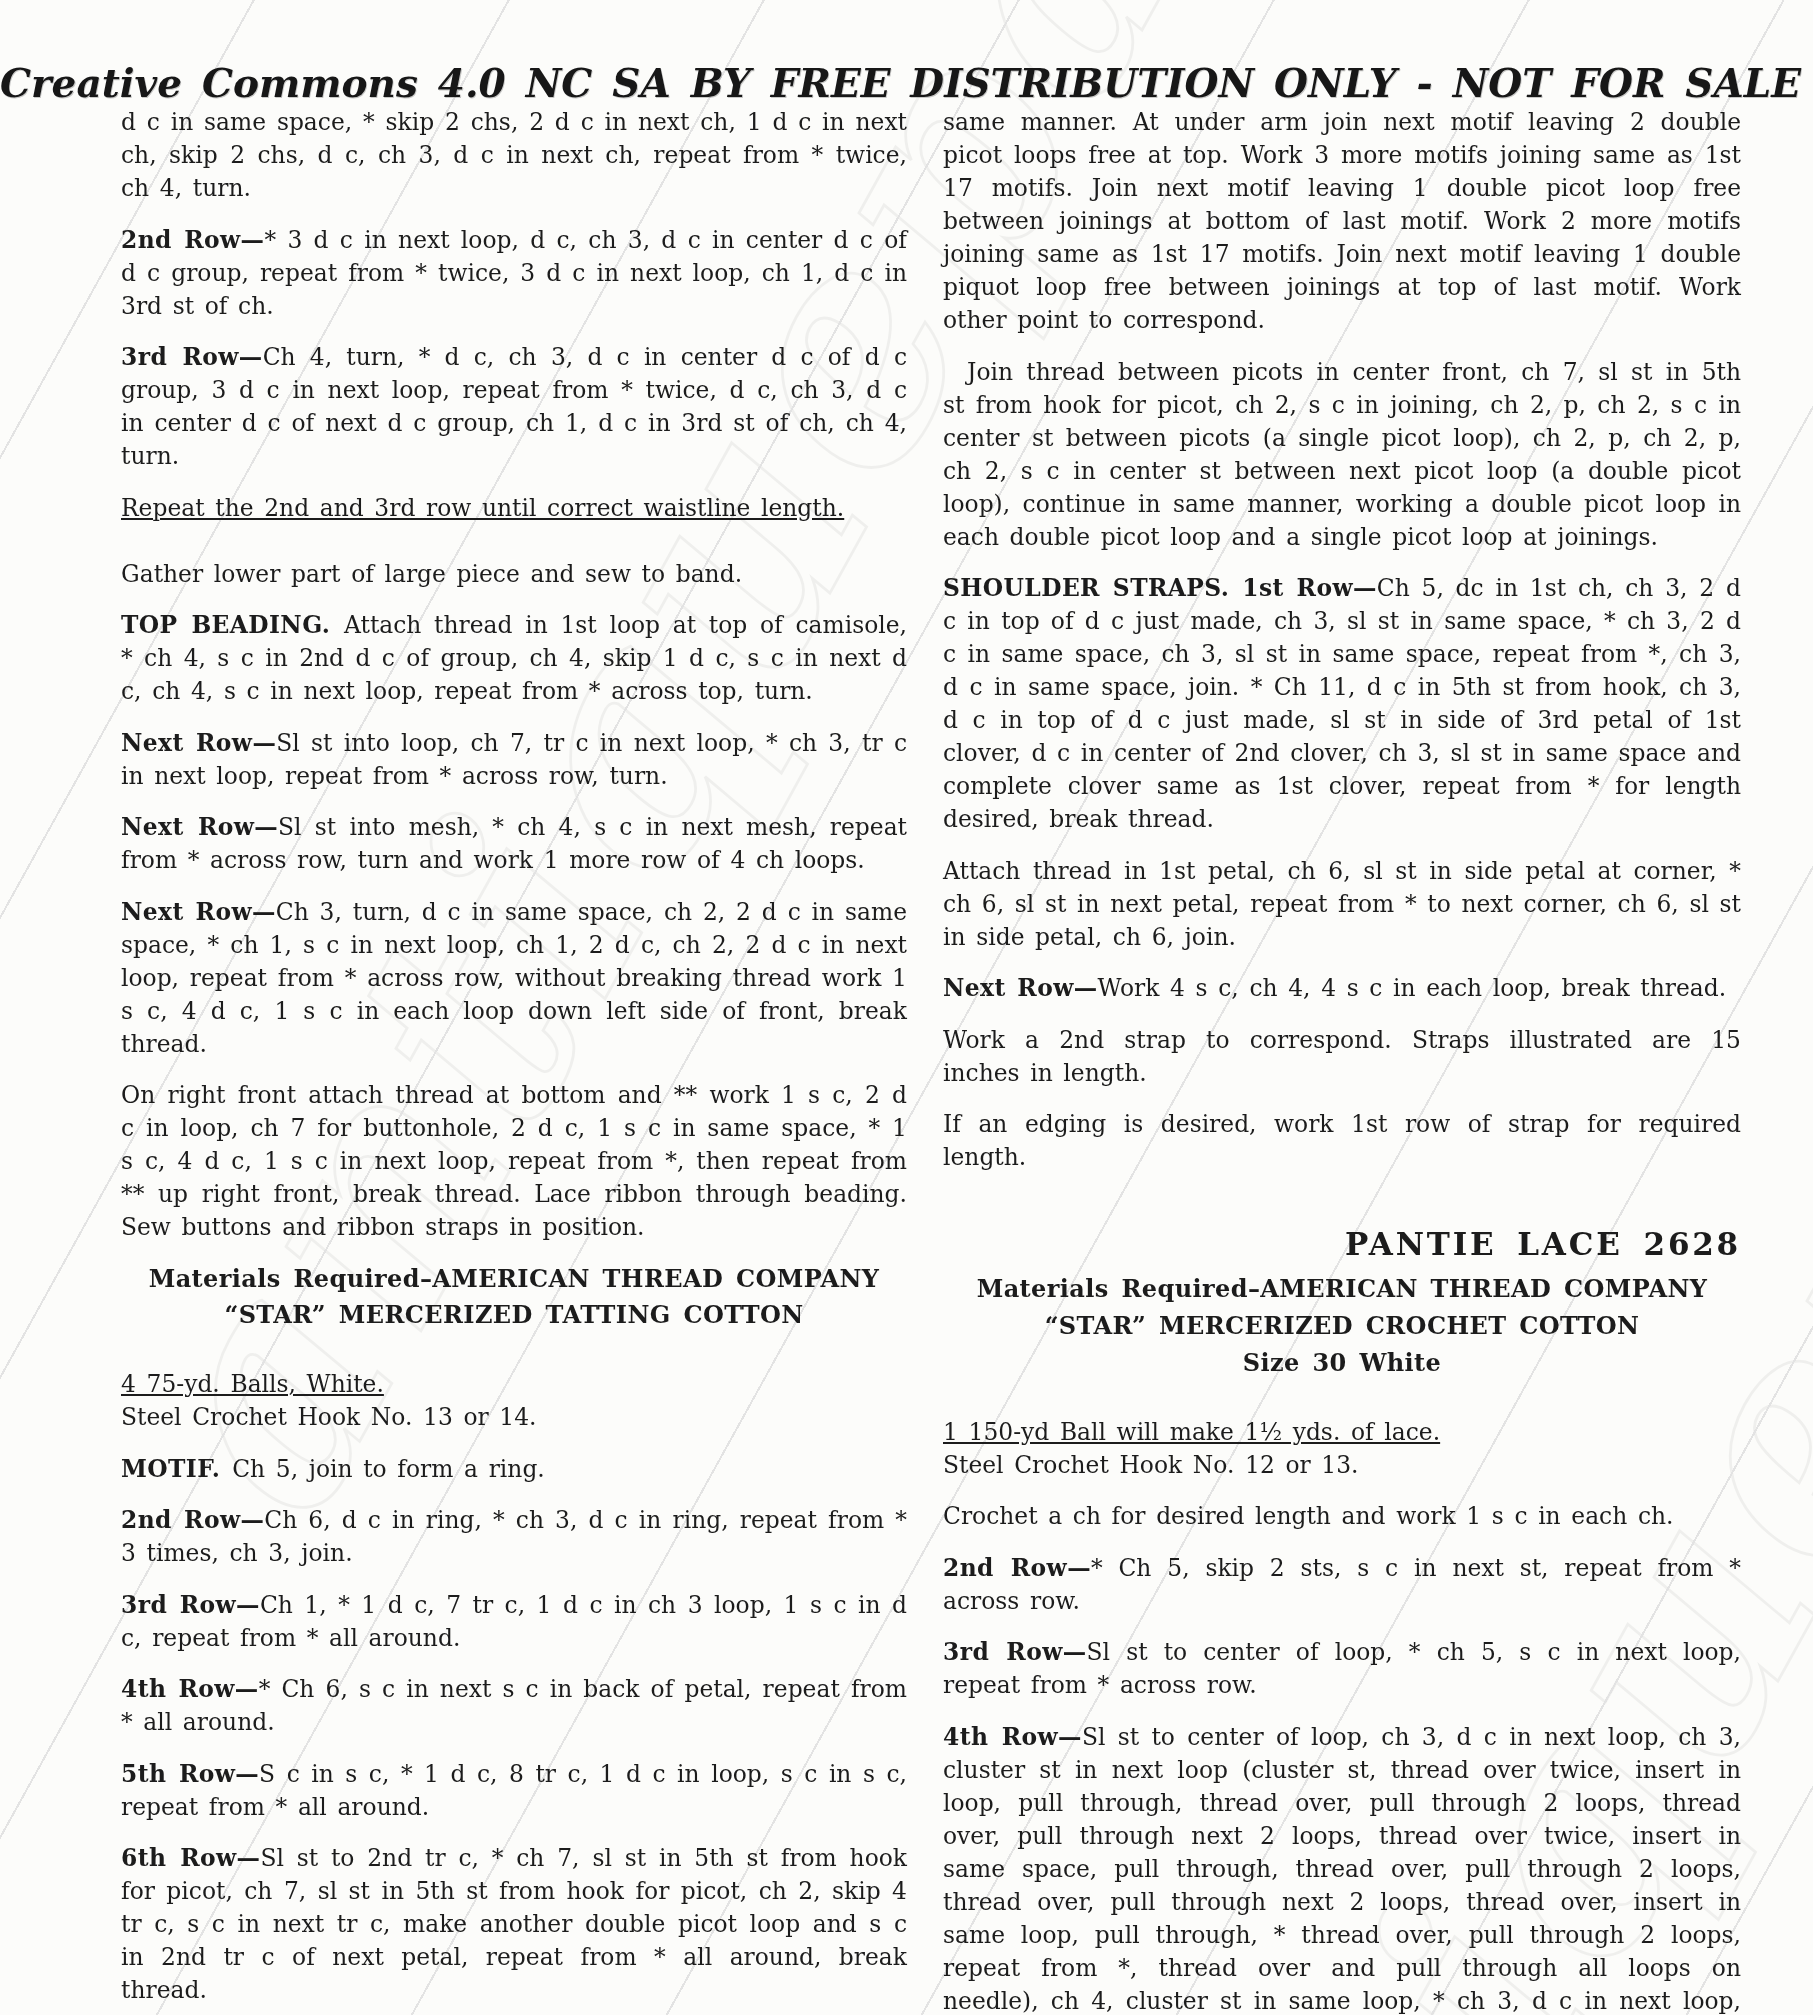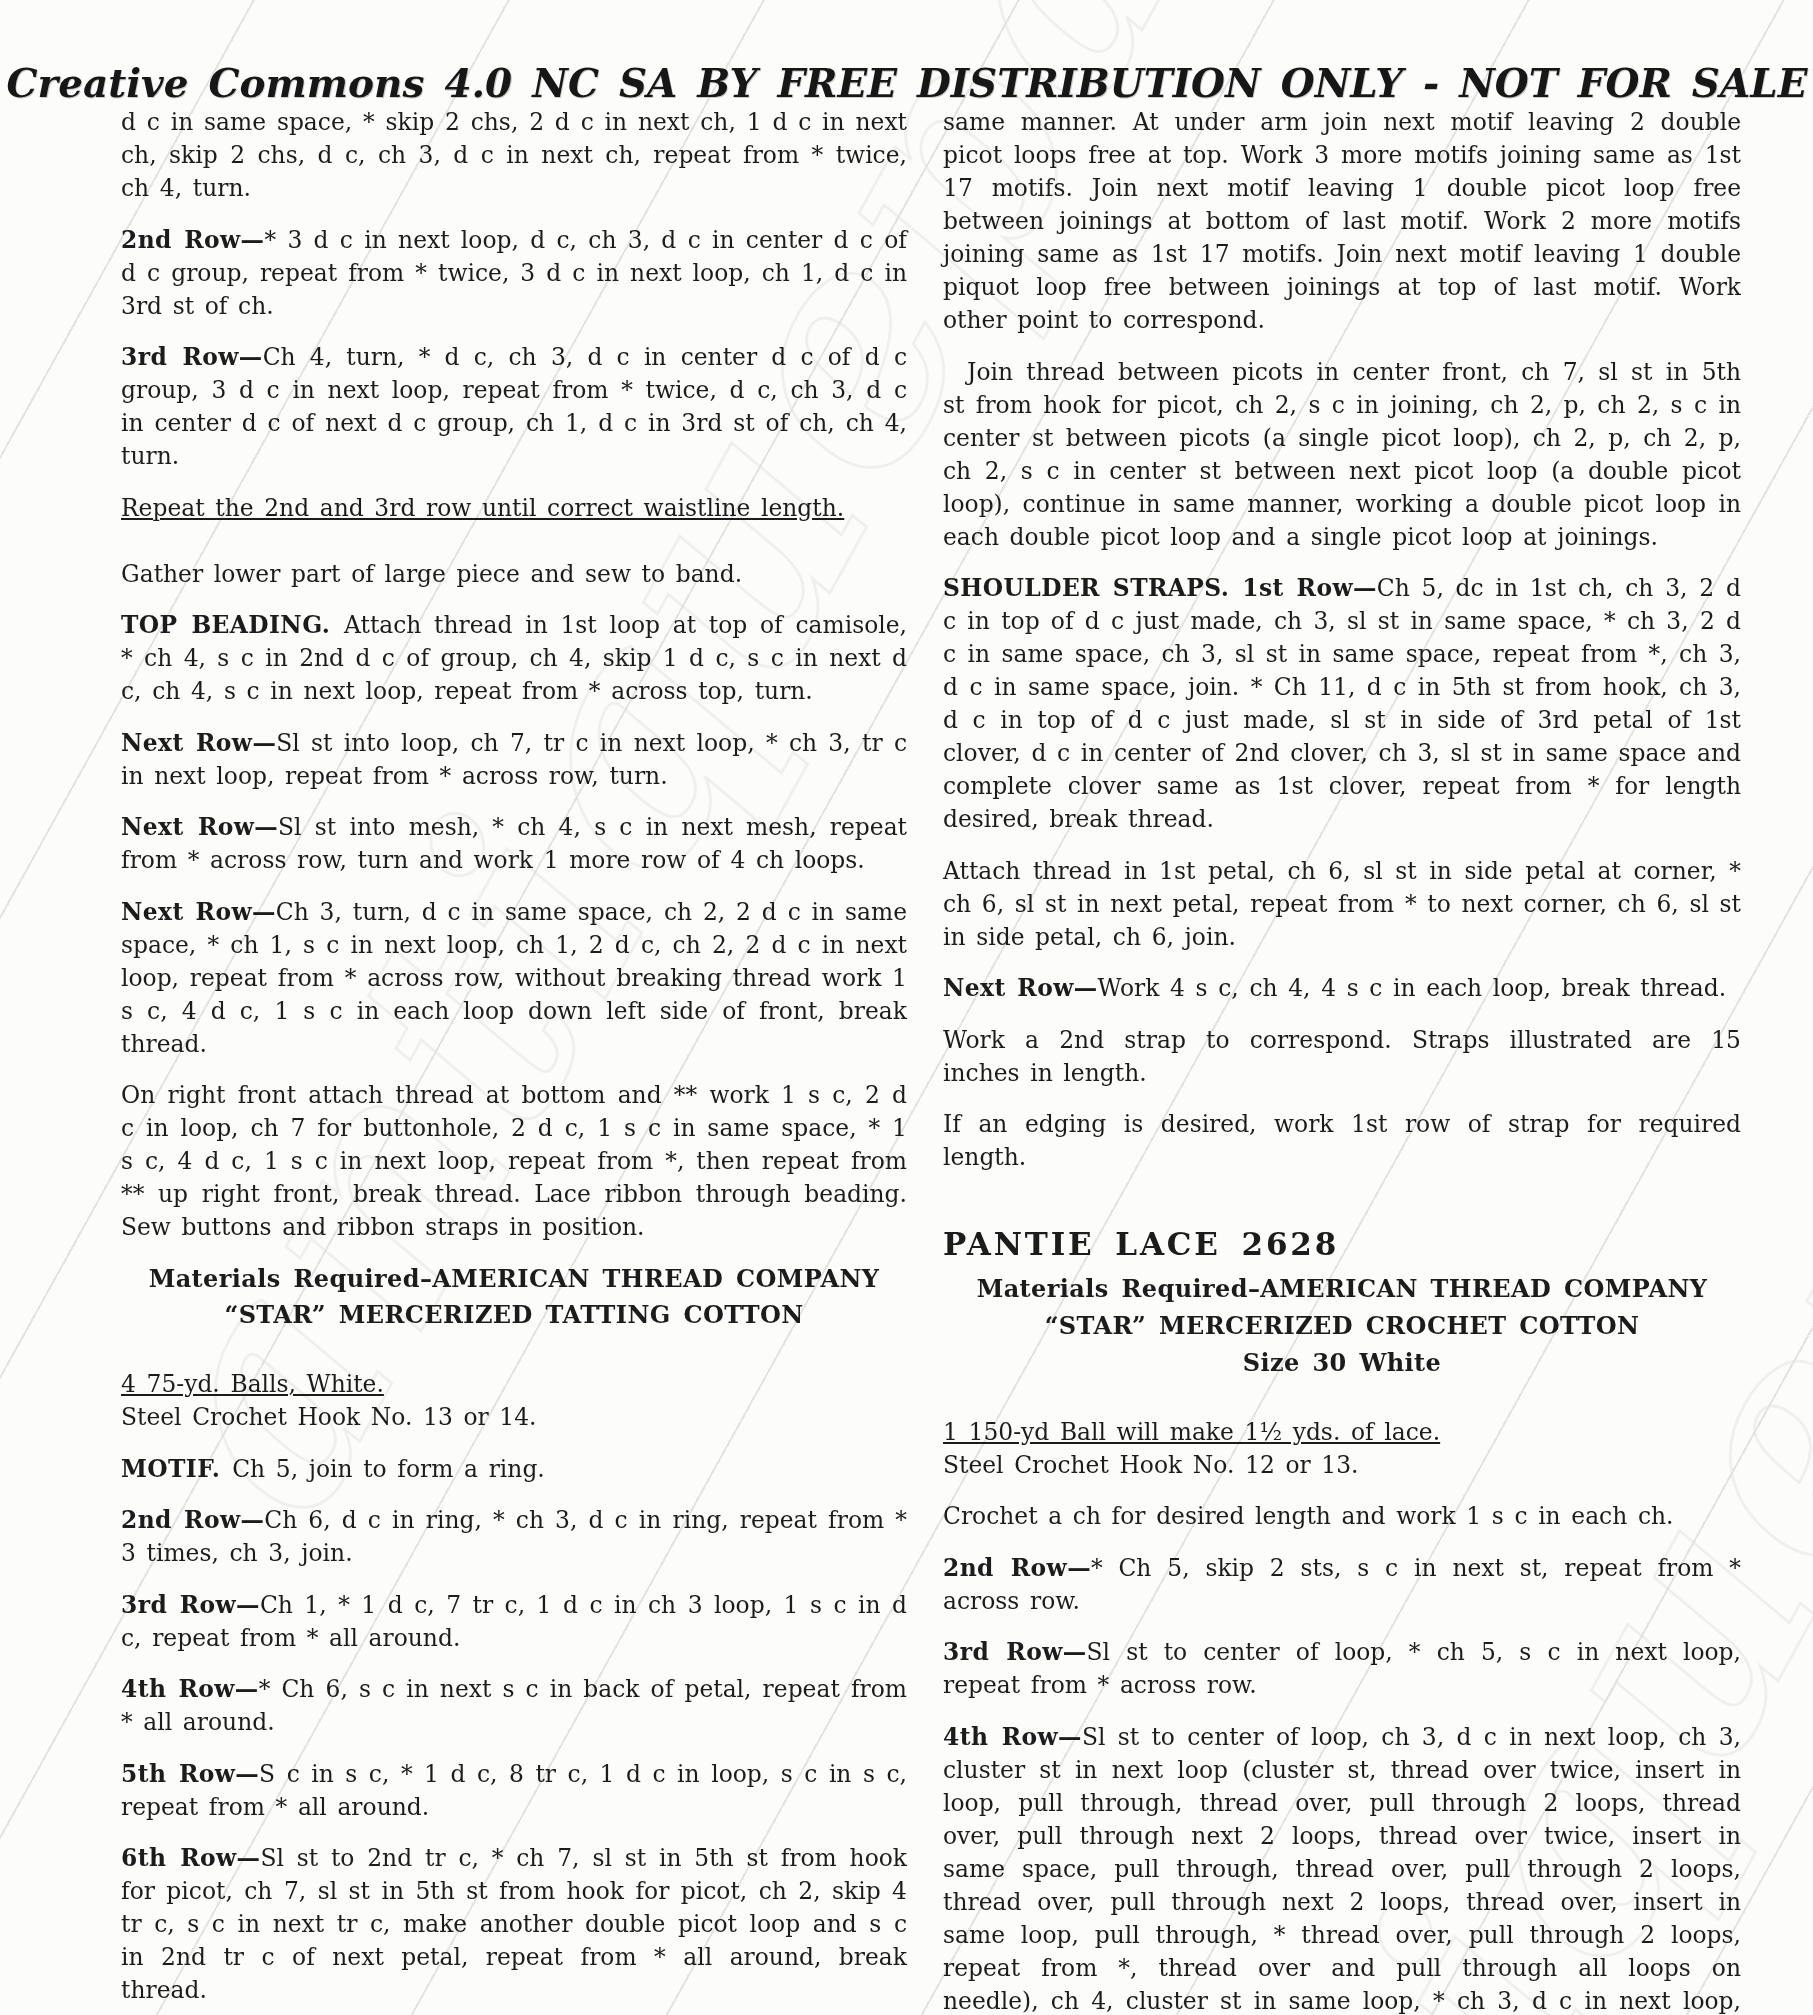--- a/index.html
+++ b/index.html
@@ -15,36 +15,36 @@
   .ghost{
     position:absolute;z-index:0;white-space:nowrap;font-style:italic;font-weight:bold;
     font-size:306px;letter-spacing:11.3px;color:transparent;
     -webkit-text-stroke:2.8px rgba(130,130,130,0.10);
     transform:rotate(-61deg);transform-origin:left top;pointer-events:none;
   }
   #ghost1{left:60px;top:1390px;}
   #ghost2{left:1008px;top:2478px;}
   .cc-header{
     position:absolute;top:60px;left:0;width:1814px;z-index:2;
-    text-align:center;font-style:italic;font-weight:bold;font-size:39px;
+    font-style:italic;font-weight:bold;font-size:39px;
     word-spacing:6.4px;color:#171717;white-space:nowrap;
     text-shadow:0 0 1.6px rgba(255,255,255,0.9), 0.8px 0.8px 0 rgba(0,0,0,0.25);
   }
   .col{
     position:absolute;top:106px;z-index:2;text-align:justify;
     font-size:23.4px;line-height:33px;word-spacing:3.2px;
   }
   #col-left{left:121px;width:786px;}
   #col-right{left:943px;width:798px;}
   .col p{margin:0 0 18.5px 0;}
   .col p.tight{margin-bottom:0;text-decoration:underline;}
   .col p.indent{text-indent:24px;}
   .lbl{font-weight:bold;letter-spacing:0.4px;}
   p.h1{
-    text-align:left;font-weight:bold;font-size:31px;line-height:36px;
+    text-align:right;font-weight:bold;font-size:31px;line-height:36px;
     letter-spacing:2.8px;word-spacing:7.3px;margin:52px 0 11.3px 0;text-indent:0;
   }
   p.h2{
     text-align:center;font-weight:bold;font-size:24px;line-height:32px;
     letter-spacing:0.4px;word-spacing:4px;margin:0 0 4.8px 0;text-indent:0;
   }
   p.h2-last{margin-bottom:37px;}
 </style>
 </head>
 <body>

